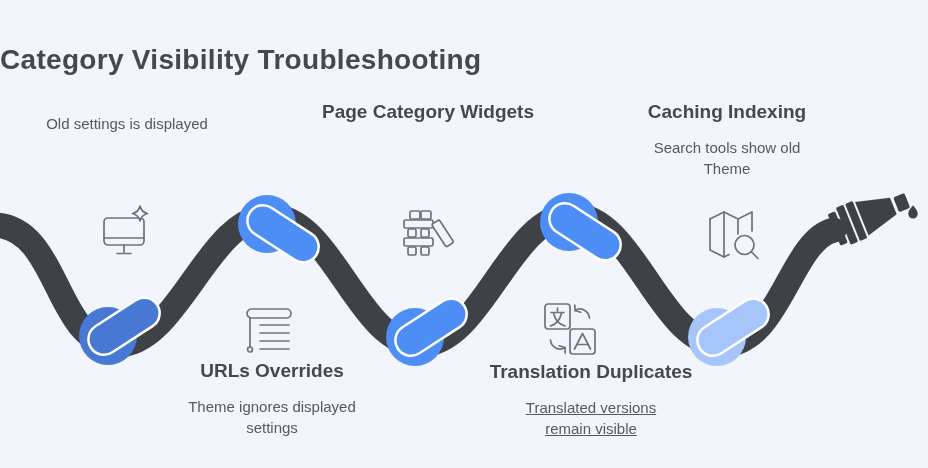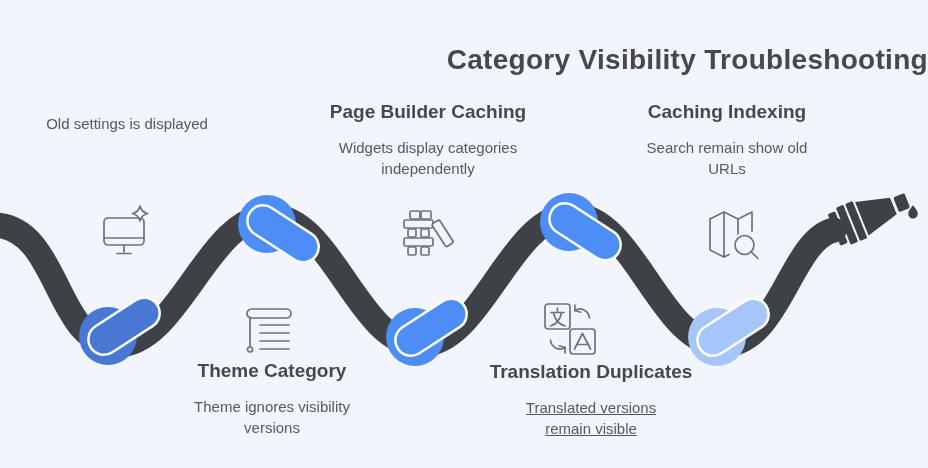--- a/index.html
+++ b/index.html
@@ -1,21 +1,21 @@
 <!DOCTYPE html>
 <html><head>
 <meta charset="utf-8">
 <style>
   html,body{margin:0;padding:0;}
   .canvas{
     position:relative;width:928px;height:468px;overflow:hidden;
     background:#f2f5fb;font-family:"Liberation Sans",sans-serif;
   }
   .title{
-    position:absolute;top:44px;left:0;width:100%;text-align:right;
+    position:absolute;top:44px;left:0;width:100%;text-align:left;
     font-size:28px;font-weight:700;color:#46484c;letter-spacing:.3px;
   }
   .hose-svg{position:absolute;top:0;left:0;}
   .label{position:absolute;text-align:center;}
   .label h2{margin:0 0 14px 0;font-size:19px;font-weight:700;color:#46484c;}
   .label p{margin:0 auto;font-size:15px;line-height:21px;color:#555a61;}
   .lbl-caching{left:17px;top:113px;width:220px;}
   .lbl-pagebuilder{left:318px;top:101px;width:220px;}
   .lbl-pagebuilder p{max-width:200px;}
   .lbl-search{left:632px;top:101px;width:190px;}
@@ -74,32 +74,31 @@
     <use href="#knot-bottom" x="722" y="335" fill="#a6c5fa"></use>
   </svg>
 
   <div class="title">Category Visibility Troubleshooting</div>
 
   <div class="label lbl-caching">
     <p>Old settings is displayed</p>
   </div>
 
   <div class="label lbl-pagebuilder">
-    <h2>Page Builder Caching</h2>
-    <p>Widgets display categories independently</p>
+    <h2>Page Category Widgets</h2>
   </div>
 
   <div class="label lbl-search">
     <h2>Caching Indexing</h2>
-    <p>Search remain show old URLs</p>
+    <p>Search tools show old Theme</p>
   </div>
 
   <div class="label lbl-theme">
-    <h2>Theme Category</h2>
-    <p>Theme ignores visibility versions</p>
+    <h2>URLs Overrides</h2>
+    <p>Theme ignores displayed settings</p>
   </div>
 
   <div class="label lbl-translation">
     <h2>Translation Duplicates</h2>
     <p>Translated versions remain visible</p>
   </div>
 
   <svg class="icon" style="left:97px;top:205px;" width="56" height="56" viewBox="0 0 56 56">
     <rect class="ic-stroke" x="7" y="13" width="40" height="27" rx="4"></rect>
     <line class="ic-stroke" x1="7" y1="33" x2="47" y2="33"></line>

